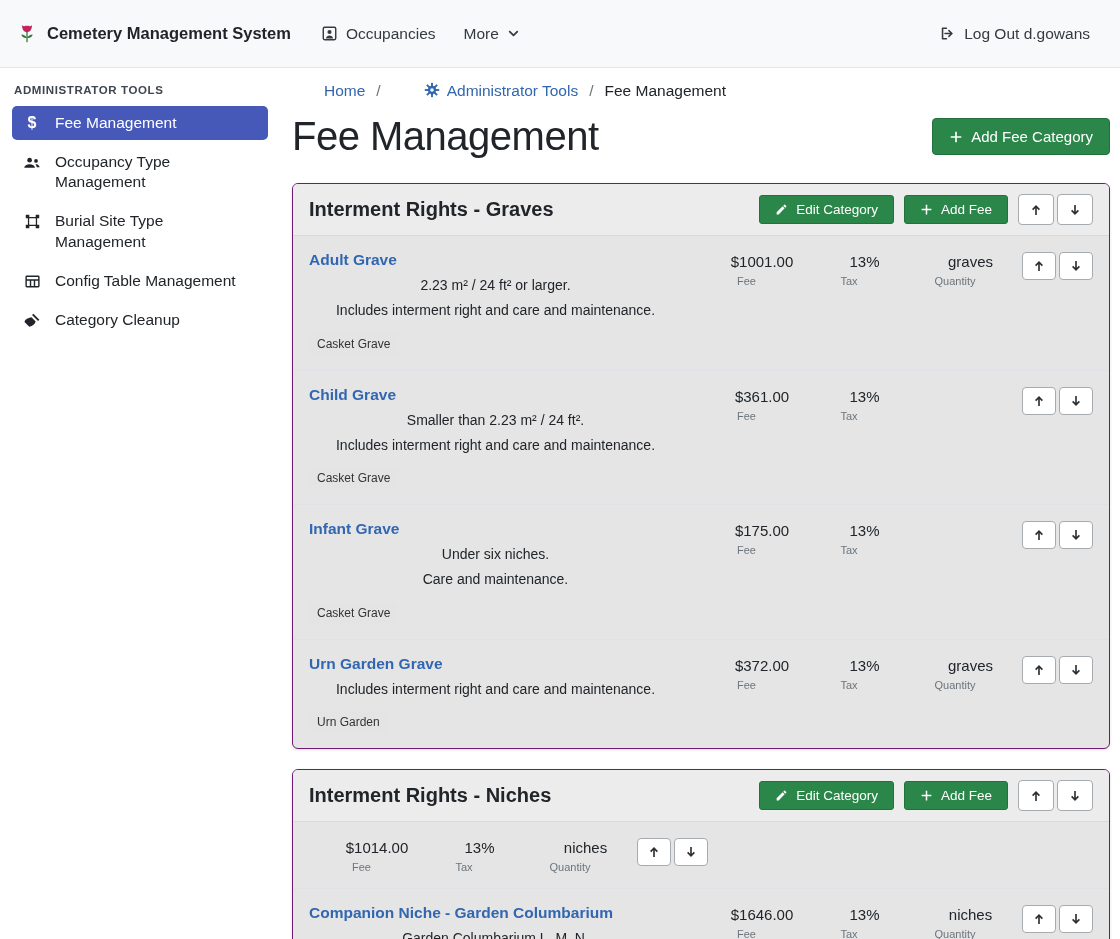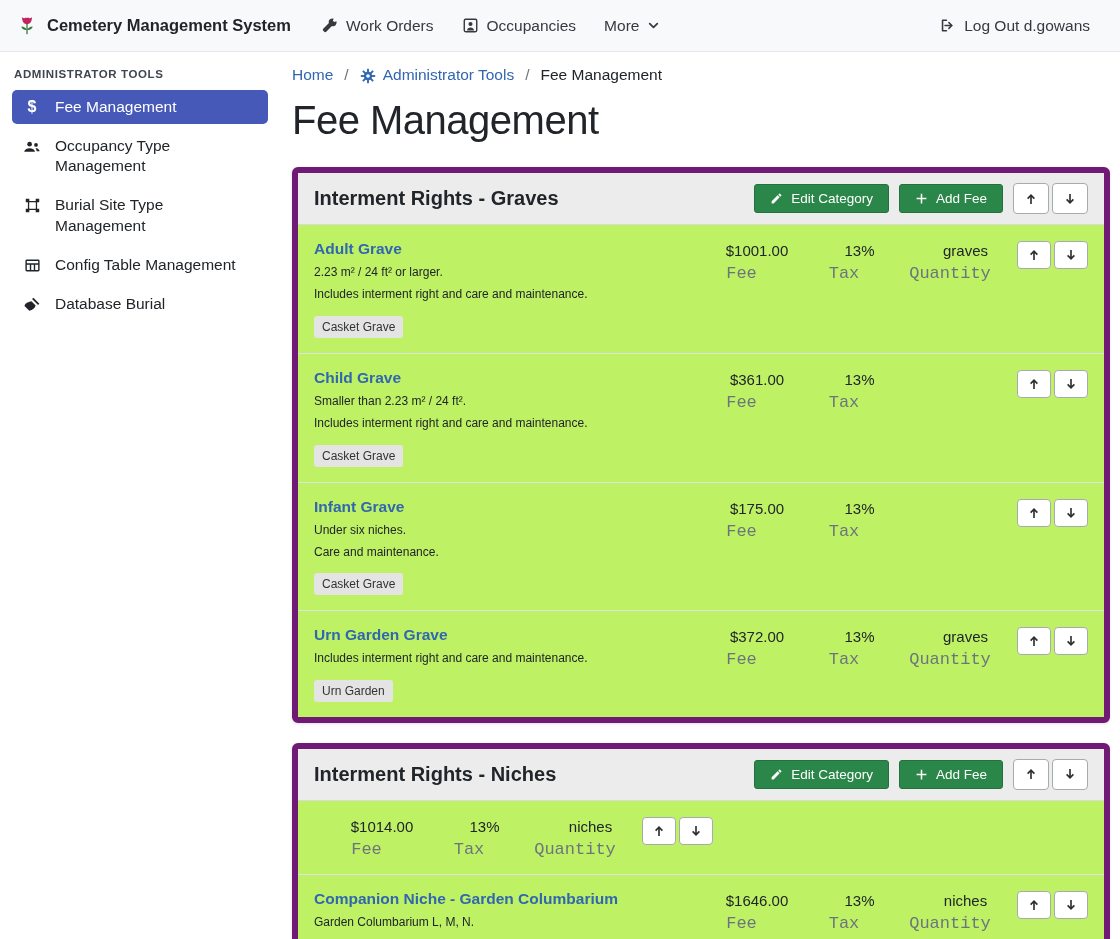--- a/index.html
+++ b/index.html
@@ -8,21 +8,21 @@
     font-family: "Liberation Sans", "DejaVu Sans", sans-serif;
     background: #ffffff;
     color: #212529;
     font-size: 15px;
   }
   button { font-family: inherit; cursor: pointer; }
   a { cursor: pointer; text-decoration: none; }
 
   
   .navbar {
-    height: 52px;
+    height: 68px;
     background: #f8f9fa;
     border-bottom: 1px solid #e4e6e9;
     display: flex;
     align-items: center;
     padding: 0 16px;
   }
   .brand { display: flex; align-items: center; gap: 9px; font-weight: 700; font-size: 16.5px; color: #212529; }
   .brand .logo { display: flex; align-items: center; }
   .nav-links { display: flex; align-items: center; margin-left: 16px; }
   .nav-link {
@@ -47,44 +47,44 @@
   }
   .side-item .icon { width: 20px; display: flex; justify-content: center; margin-top: 2px; color: #212529; flex-shrink: 0; }
   .side-item.active { background: #4659b8; color: #ffffff; }
   .side-item.active .icon { color: #ffffff; }
   .txt-icon { font-weight: 700; font-size: 16px; line-height: 1; }
 
   .main { flex: 1; padding: 0 10px 0 12px; overflow: hidden; }
 
   
   .breadcrumb { display: flex; align-items: center; gap: 11px; padding: 14px 0 2px 0; font-size: 15.5px; }
-  .crumb-link { color: #3166b0; display: flex; align-items: flex-end; gap: 7px; }
+  .crumb-link { color: #3166b0; display: flex; align-items: flex-start; gap: 7px; margin-left: 32px; }
   .crumb-icon { display: flex; align-items: center; color: #3166b0; }
   .breadcrumb .sep { color: #6c757d; }
   .crumb-current { color: #212529; }
 
   
   .title-row { display: flex; align-items: center; justify-content: space-between; margin: 12px 0 24px 0; }
   .page-title { font-size: 40px; font-weight: 500; color: #212529; letter-spacing: -0.5px; }
 
   .btn {
     display: inline-flex; align-items: center; gap: 8px;
     border: 1px solid transparent; border-radius: 4px;
     color: #ffffff; font-size: 15px;
   }
   .btn .icon { display: flex; align-items: center; }
   .btn.green { background: #2b8749; border-color: #25713e; }
   .btn.big { padding: 9px 16px; }
   .btn.sm { padding: 6px 15px; font-size: 13.5px; border-radius: 3px; }
 
   
   .card {
-    border: 6px solid #701a75; border-radius: 6px;
+    border: 1px solid #701a75; border-radius: 6px;
     box-shadow: 0 1px 3px rgba(0,0,0,0.13);
-    margin-bottom: 20px; background: #bef264;
+    margin-bottom: 20px; background: #e5e5e5;
     overflow: hidden;
   }
   .card-header {
     background: #ececec; border-bottom: 1px solid #d9d9d9;
     padding: 10px 16px; display: flex; align-items: center;
   }
   .card-title { font-size: 20px; font-weight: 600; color: #212529; flex: 1; }
   .header-actions { display: flex; align-items: center; gap: 10px; }
 
   .btn-group { display: flex; gap: 3px; }
@@ -96,56 +96,48 @@
   .arrow-btn.lg { width: 36px; height: 31px; }
 
   
   .fee-row {
     display: flex; align-items: flex-start;
     padding: 15px 16px; border-bottom: 1px solid #dee2e6;
   }
   .fee-row:last-child { border-bottom: none; }
   .fee-info { flex: 1; padding-right: 12px; }
   .fee-name { display: inline-block; color: #3166b0; font-weight: 600; font-size: 15.5px; margin-bottom: 6px; }
-  .fee-desc { font-size: 12px; color: #212529; line-height: 1.45; margin-bottom: 5px; }
+  .fee-desc { font-size: 14px; color: #212529; line-height: 1.45; margin-bottom: 5px; text-align: center; }
   .badge {
     display: inline-block; background: #e4e4e4; color: #333333;
     font-size: 12px; padding: 4px 8px; border-radius: 3px; margin-top: 7px;
   }
   .fee-stat { display: flex; flex-direction: column; align-items: center; gap: 5px; padding-top: 2px; }
   .fee-stat.fee { width: 105px; }
   .fee-stat.tax { width: 100px; }
   .fee-stat.qty { width: 112px; }
   .stat-value { font-size: 15px; color: #212529; margin-left: 31px; }
-  .stat-label { font-size: 17px; color: #6c757d; font-family: Liberation Mono, monospace; }
+  .stat-label { font-size: 11px; color: #6c757d; }
   .row-arrows { width: 82px; justify-content: flex-end; padding-top: 1px; }
 </style>
 </head>
 <body>
 
 <header class="navbar">
   <div class="brand">
     <span class="logo">
       <svg viewBox="0 0 24 24" width="22" height="22">
         <path d="M6.5 2.5c.2 4 1.5 7.5 5.5 7.5s5.3-3.5 5.5-7.5c-1.8 1.4-3 1.6-4.2.3-.5.5-2.1.5-2.6 0-1.2 1.3-2.4 1.1-4.2-.3z" fill="#c2255c"></path>
         <path d="M11.3 9.5h1.4V21h-1.4z" fill="#37763f"></path>
         <path d="M12 16.2c-1.2-2.4-3.4-3.6-6.2-3.7.6 2.7 3 4.3 6.2 3.7zm0 0c1.2-2.4 3.4-3.6 6.2-3.7-.6 2.7-3 4.3-6.2 3.7z" fill="#37763f"></path>
       </svg>
     </span>
     <span>Cemetery Management System</span>
   </div>
   <nav class="nav-links" id="nav-links">
-      <a class="nav-link">
-        <span class="icon">
-          <svg viewBox="0 0 24 24" width="17" height="17" fill="currentColor">
-            <path d="M21.7 6.1l-3 1-1.9-1.9 1-3C16 1.6 13.7 2.1 12.3 3.5c-1.4 1.4-1.8 3.4-1.1 5.1l-8 8c-.8.8-.8 2 0 2.8l1.4 1.4c.8.8 2 .8 2.8 0l8-8c1.7.7 3.7.3 5.1-1.1 1.4-1.4 1.9-3.7 1.2-5.6z"></path>
-          </svg>
-        </span>
-        <span>Work Orders</span>
-      </a>
       <a class="nav-link">
         <span class="icon">
           <svg viewBox="0 0 24 24" width="17" height="17">
             <rect x="3.2" y="3.2" width="17.6" height="17.6" rx="2" fill="none" stroke="currentColor" stroke-width="2"></rect>
             <circle cx="12" cy="9.8" r="2.9" fill="currentColor"></circle>
             <path d="M6.9 19c.5-2.8 2.6-4.2 5.1-4.2s4.6 1.4 5.1 4.2z" fill="currentColor"></path>
           </svg>
         </span>
         <span>Occupancies</span>
       </a>
@@ -212,21 +204,21 @@
           </span>
        <span class="side-label">Config Table Management</span>
      </div>
         <div class="side-item">
        <span class="icon">
             <svg viewBox="0 0 24 24" width="18" height="18" fill="currentColor">
               <path d="M13.8 2.2l8 8-1.7 1.7-8-8z"></path>
               <path d="M11.3 7.1l5.6 5.6c-.9 3.2-3.9 6-8.5 7L2 13.3c1-4.6 6.1-5 9.3-6.2z"></path>
             </svg>
           </span>
-       <span class="side-label">Database Burial</span>
+       <span class="side-label">Category Cleanup</span>
      </div>
       </div>
   </aside>
 
   <main class="main">
     <nav class="breadcrumb" id="breadcrumb">
         <a class="crumb-link">
           <span>Home</span>
         </a>
         <span class="sep">/</span>
@@ -250,20 +242,28 @@
             </svg>
           </span>
           <span>Administrator Tools</span>
         </a>
         <span class="sep">/</span>
         <span class="crumb-current">Fee Management</span>
       </nav>
 
     <div class="title-row">
       <h1 class="page-title">Fee Management</h1>
+      <button class="btn green big">
+        <span class="icon">
+          <svg viewBox="0 0 24 24" width="14" height="14" fill="currentColor">
+              <path d="M10.6 3h2.8v7.6H21v2.8h-7.6V21h-2.8v-7.6H3v-2.8h7.6z"></path>
+            </svg>
+        </span>
+        <span>Add Fee Category</span>
+      </button>
     </div>
 
     <div id="categories">
         <section class="card">
       <div class="card-header">
         <h2 class="card-title">Interment Rights - Graves</h2>
         <div class="header-actions">
           <button class="btn green sm">
             <span class="icon">
                   <svg viewBox="0 0 24 24" width="13" height="13" fill="currentColor">

